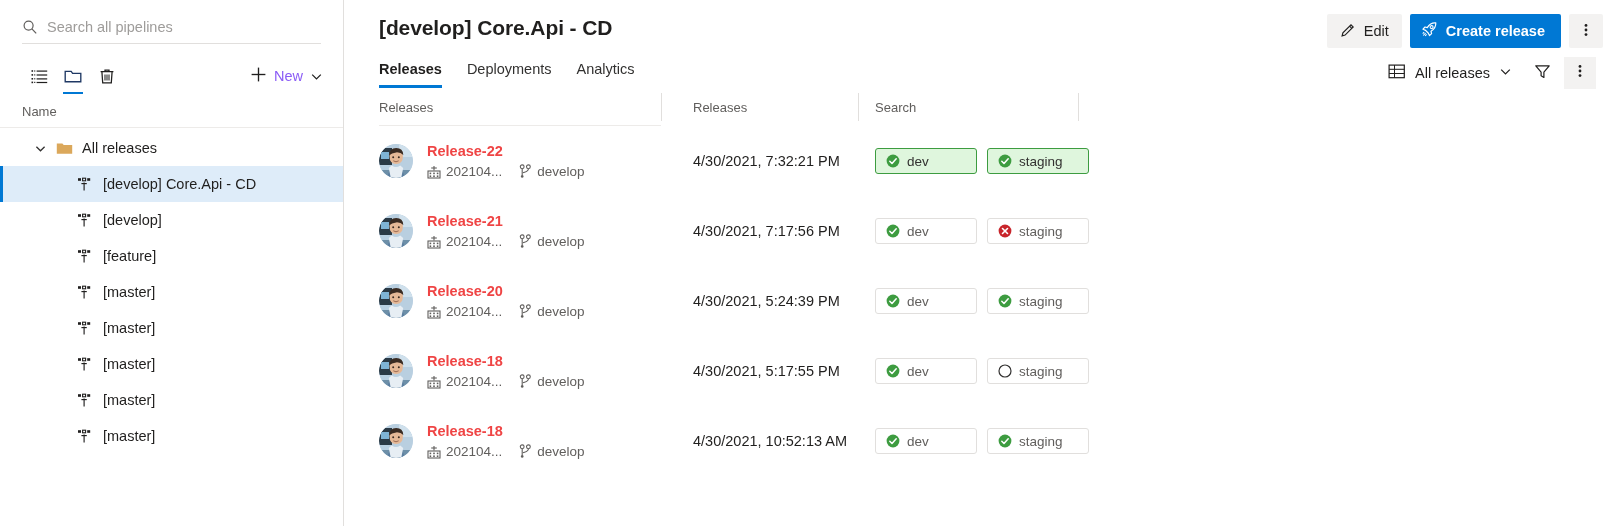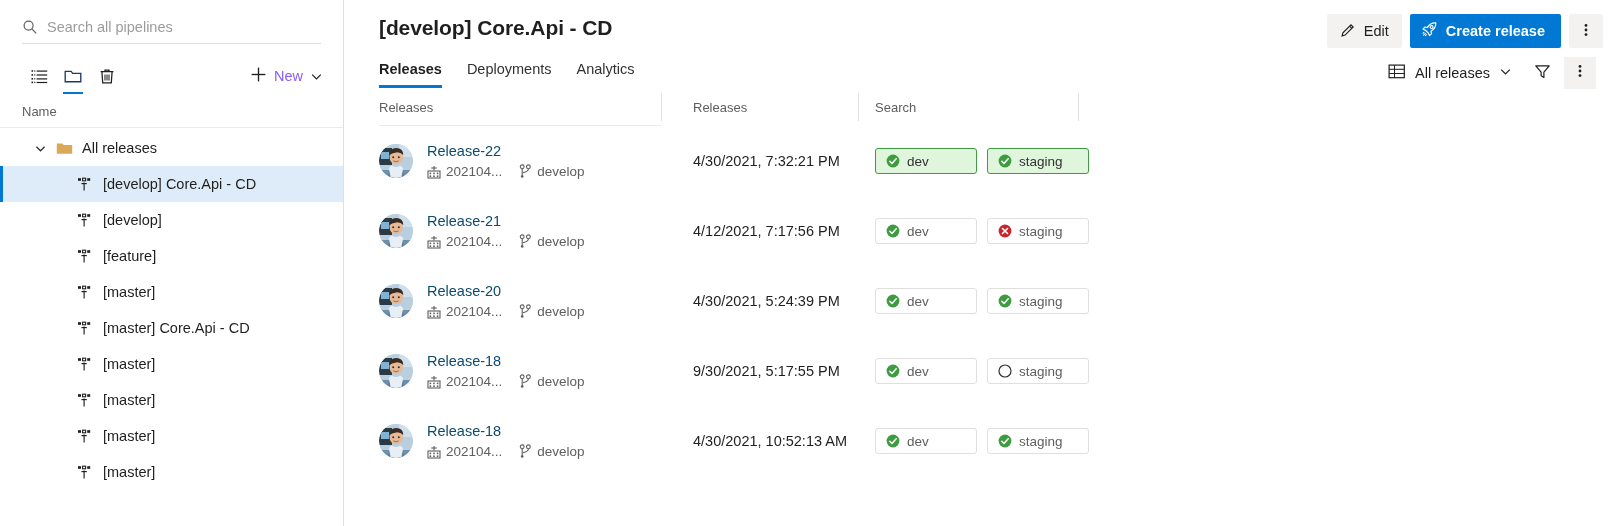--- a/index.html
+++ b/index.html
@@ -192,21 +192,21 @@
 
   .avatar {
     width: 34px; height: 34px; border-radius: 50%;
     flex: 0 0 34px; overflow: hidden;
     margin-right: 14px;
     position: relative;
     background: #c6d9e8;
   }
   .rel-main { display: flex; flex-direction: column; gap: 3px; }
   .rel-name {
-    font-size: 14.5px; color: #0c4a6e; font-weight: normal;
+    font-size: 14.5px; color: #ef4444; font-weight: bold;
     cursor: pointer; line-height: 18px;
   }
   .rel-meta {
     display: flex; align-items: center;
     font-size: 13.5px; color: #605e5c;
     gap: 5px; line-height: 17px;
   }
   .rel-meta .m-ico { display: flex; align-items: center; }
   .rel-meta .m-gap { width: 7px; }
 
@@ -353,32 +353,20 @@
             <span class="ricon">
               <svg width="15" height="15" viewBox="0 0 15 15">
                 <rect x="1.0" y="1.2" width="3.0" height="2.6" fill="#201f1e"></rect>
                 <rect x="5.6" y="1.2" width="3.0" height="2.6" fill="none" stroke="#201f1e" stroke-width="1.1"></rect>
                 <rect x="10.2" y="1.2" width="3.0" height="2.6" fill="#201f1e"></rect>
                 <line x1="7.1" y1="5.4" x2="7.1" y2="13.6" stroke="#201f1e" stroke-width="1.15"></line>
                 <line x1="4.4" y1="6.6" x2="9.8" y2="6.6" stroke="#201f1e" stroke-width="1.15"></line>
               </svg>
             </span>
             <span class="rlabel">[master]</span>
-          </div>
-          <div class="sb-row child">
-            <span class="ricon">
-              <svg width="15" height="15" viewBox="0 0 15 15">
-                <rect x="1.0" y="1.2" width="3.0" height="2.6" fill="#201f1e"></rect>
-                <rect x="5.6" y="1.2" width="3.0" height="2.6" fill="none" stroke="#201f1e" stroke-width="1.1"></rect>
-                <rect x="10.2" y="1.2" width="3.0" height="2.6" fill="#201f1e"></rect>
-                <line x1="7.1" y1="5.4" x2="7.1" y2="13.6" stroke="#201f1e" stroke-width="1.15"></line>
-                <line x1="4.4" y1="6.6" x2="9.8" y2="6.6" stroke="#201f1e" stroke-width="1.15"></line>
-              </svg>
-            </span>
-            <span class="rlabel">[master] Core.Api - CD</span>
           </div>
           <div class="sb-row child">
             <span class="ricon">
               <svg width="15" height="15" viewBox="0 0 15 15">
                 <rect x="1.0" y="1.2" width="3.0" height="2.6" fill="#201f1e"></rect>
                 <rect x="5.6" y="1.2" width="3.0" height="2.6" fill="none" stroke="#201f1e" stroke-width="1.1"></rect>
                 <rect x="10.2" y="1.2" width="3.0" height="2.6" fill="#201f1e"></rect>
                 <line x1="7.1" y1="5.4" x2="7.1" y2="13.6" stroke="#201f1e" stroke-width="1.15"></line>
                 <line x1="4.4" y1="6.6" x2="9.8" y2="6.6" stroke="#201f1e" stroke-width="1.15"></line>
               </svg>
@@ -649,21 +637,21 @@
                       <circle cx="9.4" cy="2.8" r="1.9" fill="none" stroke="#605e5c" stroke-width="1.1"></circle>
                       <circle cx="3.2" cy="12.4" r="1.3" fill="#605e5c"></circle>
                       <line x1="3.2" y1="4.7" x2="3.2" y2="11.1" stroke="#605e5c" stroke-width="1.1"></line>
                       <path d="M9.4 4.7 C9.4 7.6 6.4 7.8 4.0 8.8" fill="none" stroke="#605e5c" stroke-width="1.1"></path>
                     </svg>
                   </span>
                   <span>develop</span>
                 </span>
               </div>
             </div>
-            <div class="td td-created">4/12/2021, 7:17:56 PM</div>
+            <div class="td td-created">4/30/2021, 7:17:56 PM</div>
             <div class="td td-stages">
               <div class="chip">
                 <span class="badge">
                   <svg width="14" height="14" viewBox="0 0 14 14">
                     <circle cx="7" cy="7" r="6.4" fill="#3d9c40"></circle>
                     <polyline points="3.8,7.2 6.0,9.5 10.2,4.7" fill="none" stroke="#ffffff" stroke-width="1.5" stroke-linecap="round" stroke-linejoin="round"></polyline>
                   </svg>
                 </span>
                 <span>dev</span>
               </div>
@@ -802,21 +790,21 @@
                       <circle cx="9.4" cy="2.8" r="1.9" fill="none" stroke="#605e5c" stroke-width="1.1"></circle>
                       <circle cx="3.2" cy="12.4" r="1.3" fill="#605e5c"></circle>
                       <line x1="3.2" y1="4.7" x2="3.2" y2="11.1" stroke="#605e5c" stroke-width="1.1"></line>
                       <path d="M9.4 4.7 C9.4 7.6 6.4 7.8 4.0 8.8" fill="none" stroke="#605e5c" stroke-width="1.1"></path>
                     </svg>
                   </span>
                   <span>develop</span>
                 </span>
               </div>
             </div>
-            <div class="td td-created">9/30/2021, 5:17:55 PM</div>
+            <div class="td td-created">4/30/2021, 5:17:55 PM</div>
             <div class="td td-stages">
               <div class="chip">
                 <span class="badge">
                   <svg width="14" height="14" viewBox="0 0 14 14">
                     <circle cx="7" cy="7" r="6.4" fill="#3d9c40"></circle>
                     <polyline points="3.8,7.2 6.0,9.5 10.2,4.7" fill="none" stroke="#ffffff" stroke-width="1.5" stroke-linecap="round" stroke-linejoin="round"></polyline>
                   </svg>
                 </span>
                 <span>dev</span>
               </div>

